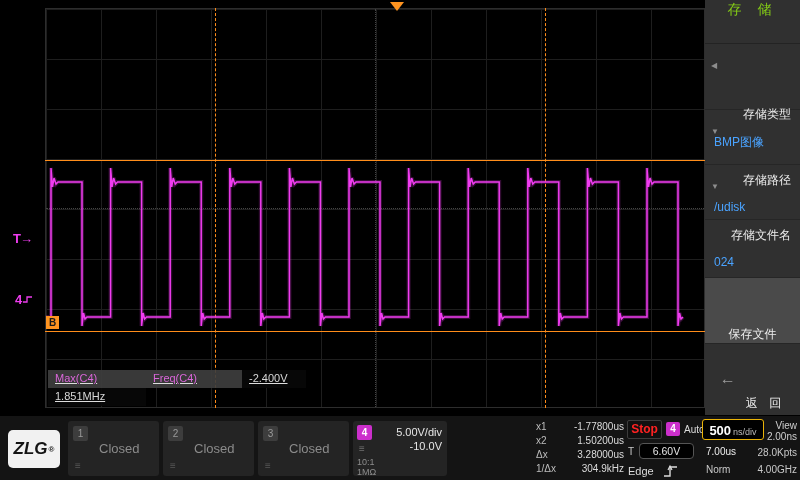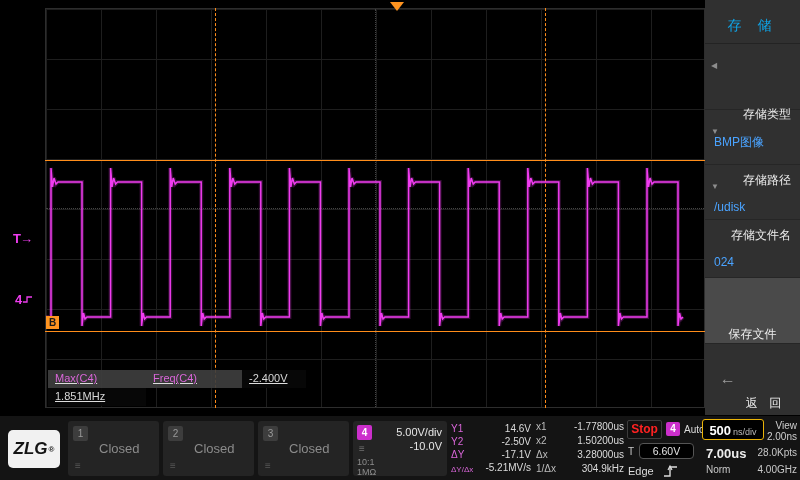--- a/index.html
+++ b/index.html
@@ -35,21 +35,21 @@
               color:#1a1a1a; font-size:10px; font-weight:bold; text-align:center; line-height:13px;
               z-index:6; }
 
   .meas { position:absolute; left:48px; top:370px; display:grid;
           grid-template-columns:98px 96px 64px; z-index:7; font-size:11px;text-decoration:underline; }
   .meas .hdr { background:rgba(62,62,62,.92); color:#d966d9; padding:2px 7px; height:18px; }
   .meas .val { background:rgba(8,8,8,.88); color:#d8d8d8; padding:2px 7px; height:18px; }
 
   
   #sidebar { position:absolute; left:705px; top:0; width:95px; height:415px; background:#303030; }
-  .sb-title { height:44px; text-align:center; color:#0ea5e9; font-size:14px; padding-top:17px;
+  .sb-title { height:44px; text-align:center; color:#84cc16; font-size:14px; padding-top:1px;
               letter-spacing:6px; border-bottom:1px solid #232323; }
   .sb-item { position:relative; border-bottom:1px solid #262626; padding:14px 9px 0 9px; }
   .sb-arrow { position:absolute; left:6px; top:17px; color:#8d8d8d; font-size:8px; }
   .sb-label { text-align:right; color:#ececec; font-size:12px;margin-top:48px; }
   .sb-value { text-align:left; color:#4aa3ff; font-size:12px; margin-top:11px; }
   .sb-item.highlight { background:#4a4a4a; display:flex; align-items:center; justify-content:center; padding:0; }
   .sb-item.highlight .sb-label { text-align:center; }
   .sb-item.return { display:flex; align-items:center; justify-content:center; gap:10px; padding:0 9px; }
   .return-icon { color:#9a9a9a; font-size:16px; font-weight:bold; }
   .sb-item.return .sb-label { letter-spacing:4px; }
@@ -99,21 +99,21 @@
                 line-height:14px; border-radius:4px; }
   .trig-type { position:absolute; left:628px; top:49px; color:#dcdcdc; font-size:11px; }
   .edge-icon { position:absolute; left:663px; top:48px; }
 
   .tb-box { position:absolute; left:702px; top:3px; width:62px; height:21px; background:#000;
             border:1px solid #eab308; border-radius:3px; text-align:center; line-height:19px; }
   .tb-box .scale { color:#fff; font-size:13px; font-weight:bold; }
   .tb-box .unit { color:#bcbcbc; font-size:9px; margin-left:2px; }
   .tb-right { position:absolute; right:3px; top:4px; text-align:right; font-size:10px;
               color:#cfcfcf; line-height:11px; }
-  .tb-offset { position:absolute; left:706px; top:30px; color:#ededed; font-size:13px;font-weight:bold; }
+  .tb-offset { position:absolute; left:706px; top:30px; color:#ededed; font-size:10px; }
   .tb-depth { position:absolute; right:3px; top:31px; color:#c9c9c9; font-size:10px; }
   .tb-mode { position:absolute; left:706px; top:48px; color:#c9c9c9; font-size:10px; }
   .tb-rate { position:absolute; right:3px; top:48px; color:#c9c9c9; font-size:10px; }
 </style>
 </head>
 <body>
 
 <div class="app">
 
   <div id="screen">
@@ -211,38 +211,20 @@
 
     <div id="ch4box">
       <div class="tag4">4</div>
       <div class="menu-icon">≡</div>
       <div class="probe">10:1</div>
       <div class="imped">1MΩ</div>
       <div class="scale">5.00V/div</div>
       <div class="offset">-10.0V</div>
     </div>
 
-    <div class="ycur-panel">
-      <div class="ycur-row">
-          <span class="lab">Y1</span>
-          <span class="v">14.6V</span>
-        </div>
-      <div class="ycur-row">
-          <span class="lab">Y2</span>
-          <span class="v">-2.50V</span>
-        </div>
-      <div class="ycur-row">
-          <span class="lab">ΔY</span>
-          <span class="v">-17.1V</span>
-        </div>
-      <div class="ycur-row">
-          <span class="lab small">ΔY/Δx</span>
-          <span class="v">-5.21MV/s</span>
-        </div>
-    </div>
 
     <div class="xcur-panel">
       <div class="xcur-row">
           <span class="lab">x1</span>
           <span>-1.77800us</span>
         </div>
       <div class="xcur-row">
           <span class="lab">x2</span>
           <span>1.50200us</span>
         </div>

